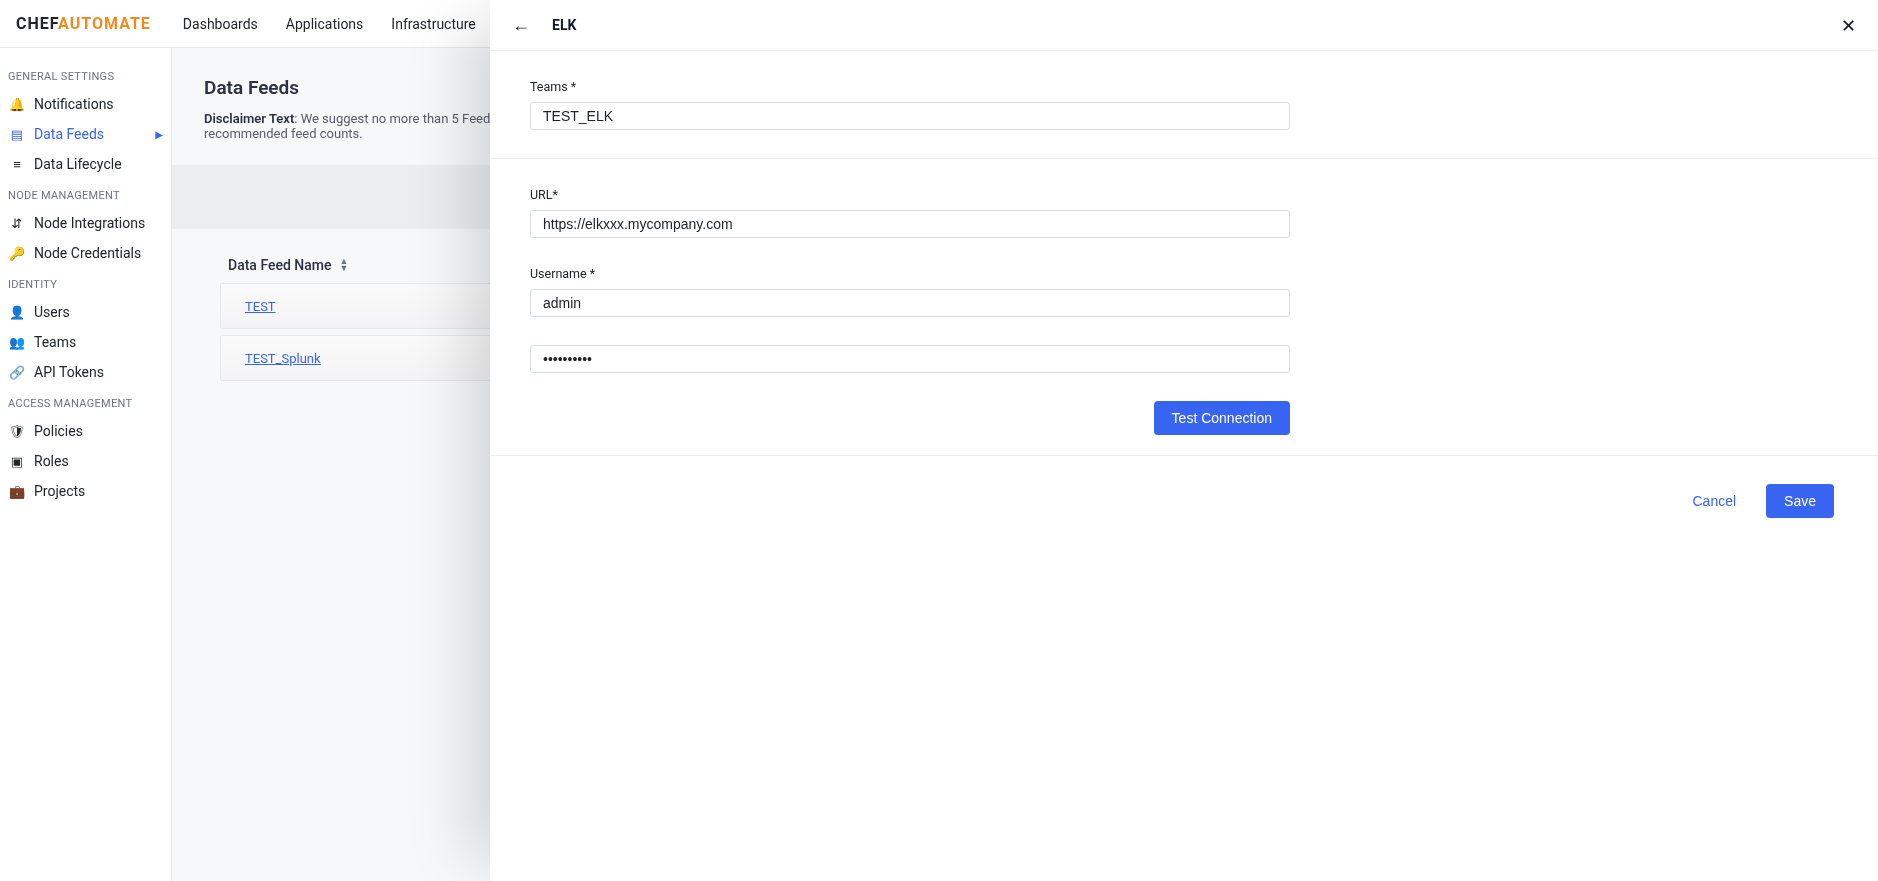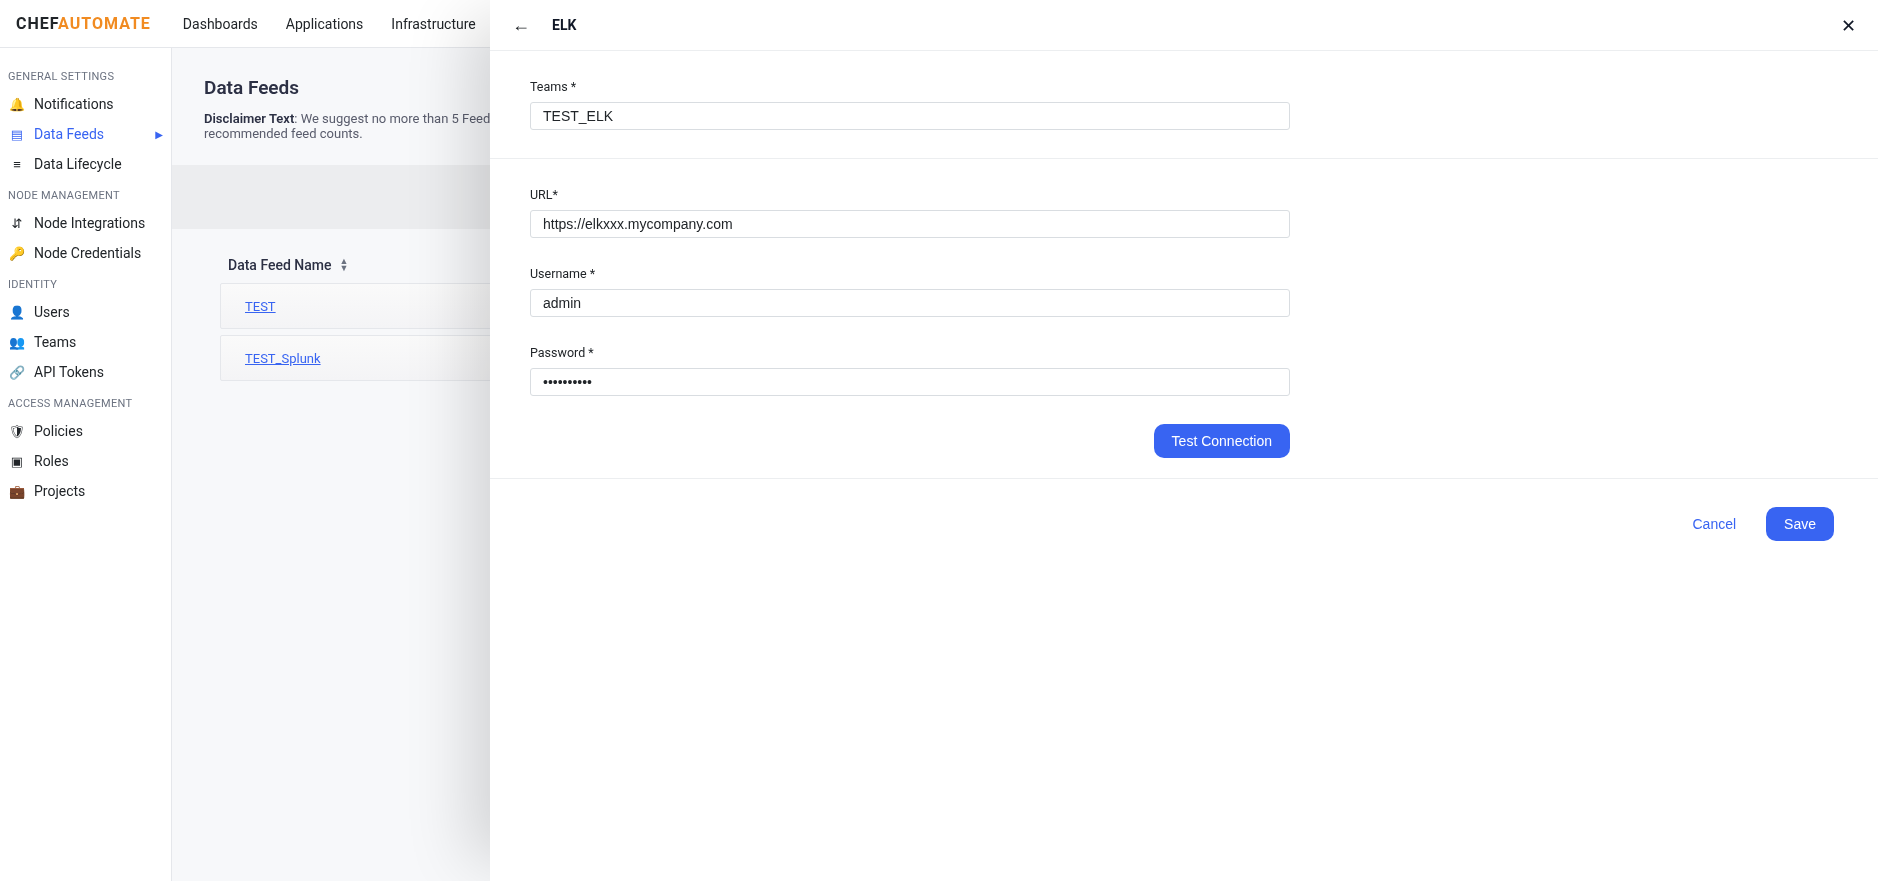--- a/index.html
+++ b/index.html
@@ -227,21 +227,20 @@
       height: 34px;
       padding: 0 18px;
       border-radius: 4px;
       font-size: 14px;
       cursor: pointer;
       border: none;
     }
     .btn-primary {
       background: #3864f2;
       color: #fff;
-      border-radius: 10px;
     }
     .btn-link {
       background: transparent;
       color: #3864f2;
     }
     .test-row {
       max-width: 760px;
       display: flex;
       justify-content: flex-end;
       margin-bottom: 20px;
@@ -372,21 +371,20 @@
         <input class="form-input" type="text" value="https://elkxxx.mycompany.com" style="">
       </div>
 
 
       <div class="form-group">
         <label class="form-label">Username *</label>
         <input class="form-input" type="text" value="admin" style="">
       </div>
 
       <div class="form-group">
-        <label class="form-label">Password *</label>
         <input class="form-input" type="text" value="••••••••••" style="">
       </div>
 
       <div class="test-row">
         <button class="btn btn-primary">Test Connection</button>
       </div>
     </div>
 
     <hr class="hr-wide">
 

